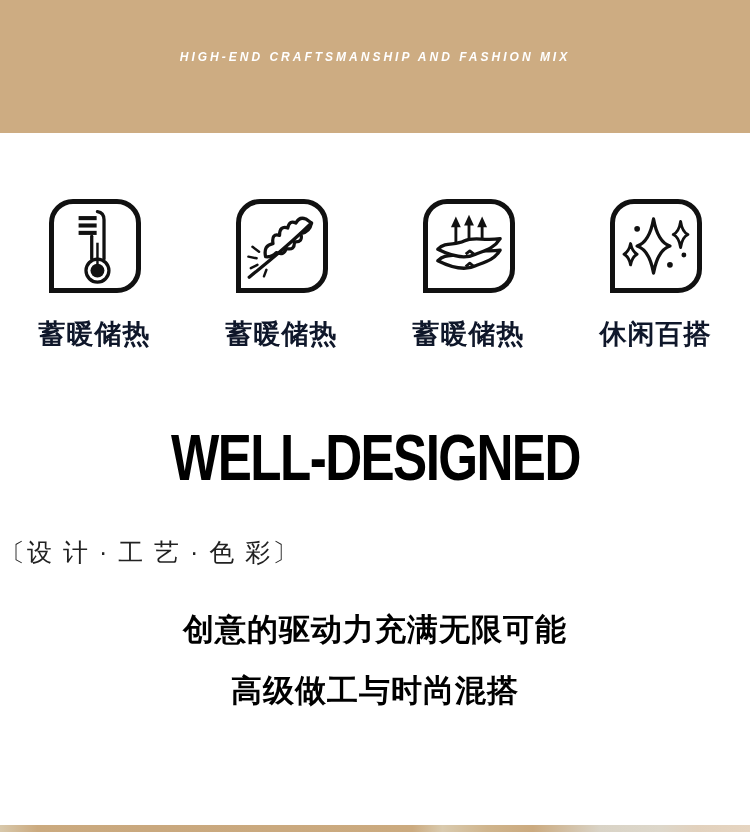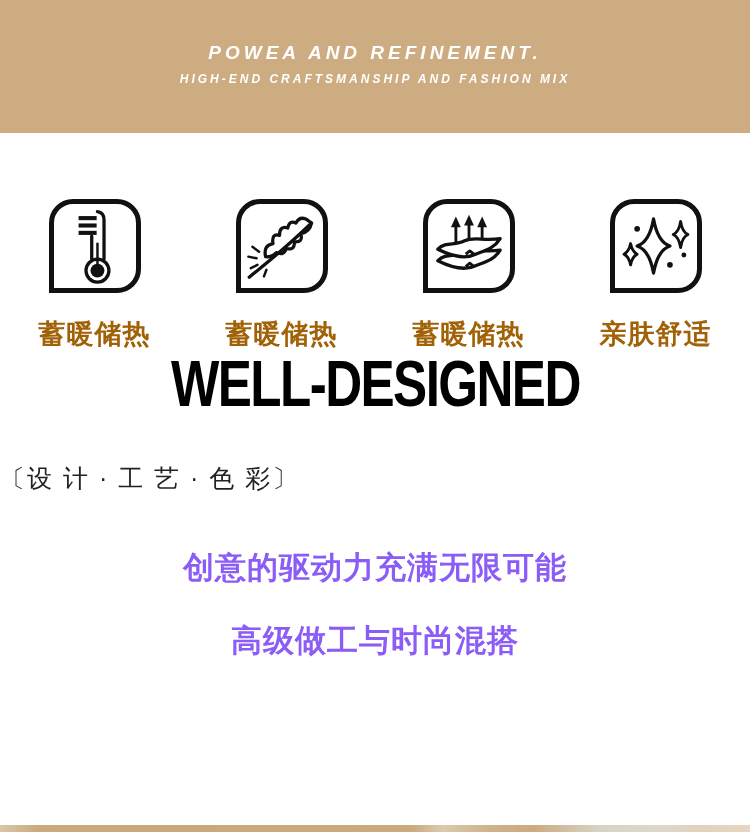--- a/index.html
+++ b/index.html
@@ -55,25 +55,26 @@
     border-radius: 24px 24px 24px 0;
     position: relative;
     overflow: visible;
   }
   .icon-box svg { position:absolute; left:0; top:0; overflow: visible; }
   .feature-label {
     margin-top: 23px;
     font-size: 27px;
     font-weight: 900;
     letter-spacing: 1px;
-    color: #a16207;
+    color: #0f172a;
     white-space: nowrap;
   }
   
   .headline-wrap {
+    margin-top: 74px;
     text-align: center;
   }
   .headline {
     display: inline-block;
     font-size: 64px;
     line-height: 1;
     font-weight: 800;
     letter-spacing: -2px;
     color: #000;
     transform: scaleX(0.80);
@@ -93,43 +94,41 @@
   .bodycopy {
     margin-top: 45px;
     display: flex; flex-direction: column;
     align-items: center;
   }
   .body-line {
     font-size: 31px;
     font-weight: 700;
     line-height: 1;
     letter-spacing: 1px;
-    color: #8b5cf6;
+    color: #000000;
     margin-bottom: 30px;
     white-space: nowrap;
-    margin-top: 12px;
   }
   
   .bottom-strip {
     position: absolute;
     left: 0; bottom: 0;
     width: 100%; height: 7px;
     background: linear-gradient(90deg,
       #d8c8ab 0%, #cbaa7f 5%, #c9a87e 20%, #cbaa7f 55%,
       #d9caae 59%, #cfb48c 65%, #cbaa7f 71%,
       #d9d3c6 80%, #ddd7ca 88%, #e2d1bd 93%, #e6d5c1 100%);
   }
 </style>
 </head>
 <body>
 
 <div class="page">
 
   <div class="banner">
-    <div class="banner-line1">POWEA AND REFINEMENT.</div>
     <div class="banner-line2">HIGH-END CRAFTSMANSHIP AND FASHION MIX</div>
   </div>
 
   <div class="features">
 
     <div class="feature">
       <div class="icon-box">
         <svg width="82" height="84" viewBox="0 0 100 100" fill="none" stroke="#111">
           <line x1="30" y1="16" x2="52" y2="16" stroke-width="5"></line>
           <line x1="30" y1="25" x2="52" y2="25" stroke-width="5"></line>
@@ -181,21 +180,21 @@
       <div class="icon-box">
         <svg width="82" height="84" viewBox="0 0 100 100" fill="none" stroke="#111">
           <path d="M47,17 Q52,45 67,50 Q52,55 47,83 Q42,55 27,50 Q42,45 47,17 Z" stroke-width="4" stroke-linejoin="round"></path>
           <path d="M80,20 Q82,33 89,36 Q82,39 80,52 Q78,39 71,36 Q78,33 80,20 Z" stroke-width="3.5" stroke-linejoin="round"></path>
           <path d="M19,47 Q21,57 27,60 Q21,63 19,73 Q17,63 11,60 Q17,57 19,47 Z" stroke-width="3.5" stroke-linejoin="round"></path>
           <circle cx="27" cy="29" r="3.5" fill="#111" stroke="none"></circle>
           <circle cx="84" cy="61" r="3" fill="#111" stroke="none"></circle>
           <circle cx="67" cy="73" r="3.5" fill="#111" stroke="none"></circle>
         </svg>
       </div>
-      <div class="feature-label">亲肤舒适</div>
+      <div class="feature-label">休闲百搭</div>
     </div>
 
   </div>
 
   <div class="headline-wrap">
     <div class="headline">WELL-DESIGNED</div>
   </div>
   <div class="subtitle">〔设 计 · 工 艺 · 色 彩〕</div>
 
   <div class="bodycopy">

